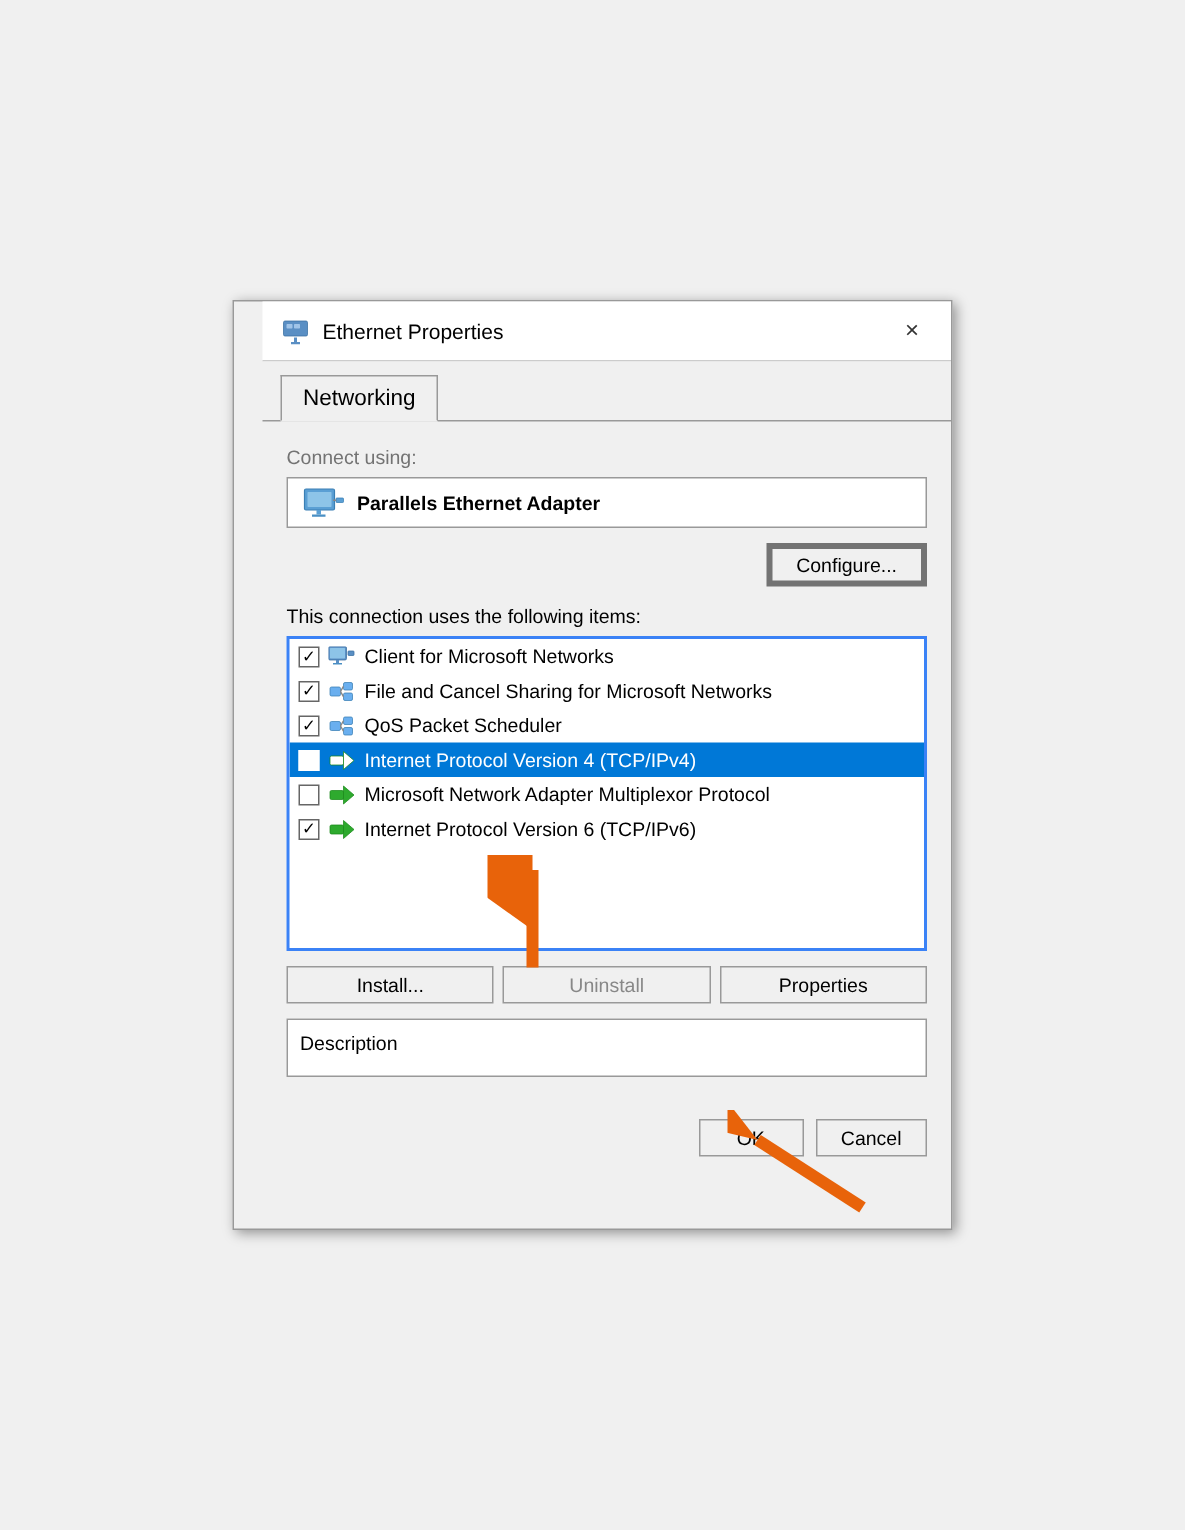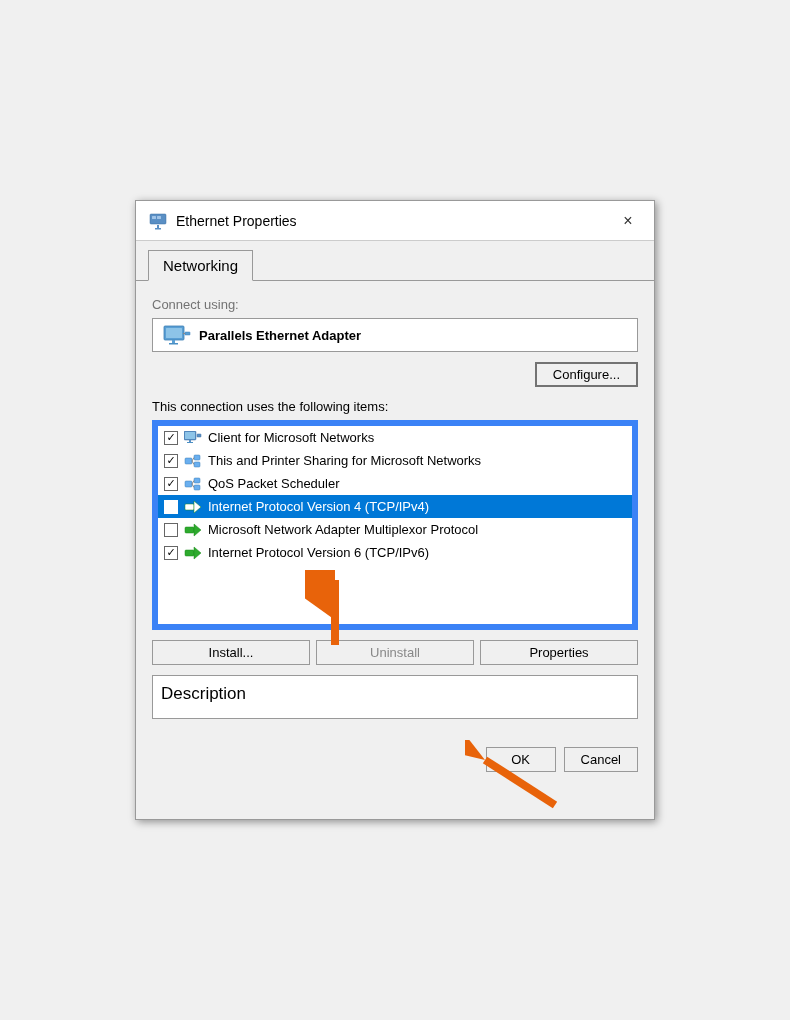--- a/index.html
+++ b/index.html
@@ -11,22 +11,23 @@
       justify-content: center;
       align-items: center;
       width: 790px;
       height: 1020px;
       overflow: hidden;
     }
     .dialog {
       background: #f0f0f0;
       border: 1px solid #999;
       box-shadow: 2px 2px 8px rgba(0,0,0,0.4);
-      width: 520px;
+      width: 480px;
       min-height: 620px;
+      padding-left: 19px;
     }
     .title-bar {
       background: #ffffff;
       border-bottom: 1px solid #ccc;
       display: flex;
       align-items: center;
       padding: 8px 12px;
       height: 40px;
     }
     .title-bar-icon {
@@ -106,31 +107,31 @@
     .btn {
       border: 1px solid #999;
       background: #f0f0f0;
       padding: 4px 16px;
       cursor: pointer;
       font-size: 13px;
       min-width: 80px;
       text-align: center;
     }
     .btn-configure {
-      border: 2px solid #737373;
+      border: 4px solid #737373;
       background: #f0f0f0;
       padding: 3px 16px;
     }
     .connection-items-label {
       font-size: 13px;
       margin-bottom: 6px;
       color: #000;
     }
     .items-list-container {
-      border: 6px solid #3b82f6;
+      border: 2px solid #3b82f6;
       background: #fff;
       height: 210px;
       overflow-y: auto;
       overflow-x: auto;
       margin-bottom: 10px;
       position: relative;
     }
     .list-item {
       display: flex;
       align-items: center;
@@ -169,21 +170,21 @@
       display: flex;
       gap: 6px;
       margin-bottom: 10px;
     }
     .description-box {
       border: 1px solid #999;
       background: #fff;
       padding: 8px;
     }
     .description-title {
-      font-size: 17px;
+      font-size: 13px;
       font-weight: normal;
       margin-bottom: 6px;
       color: #000;
     }
     .description-text {
       font-size: 12px;
       color: #000;
       line-height: 1.5;
     }
     .ok-cancel-row {
@@ -257,21 +258,21 @@
             </div>
             <div class="list-item">
               <div class="list-checkbox checked"></div>
               <span style="margin-right: 6px; flex-shrink: 0; display: inline-block; width: 18px; height: 14px;"><svg width="18" height="14" viewBox="0 0 18 14">
         <rect x="1" y="4" width="7" height="6" rx="1" fill="#6aafef" stroke="#3a7fb4" stroke-width="0.5"></rect>
         <rect x="10" y="1" width="6" height="5" rx="1" fill="#6aafef" stroke="#3a7fb4" stroke-width="0.5"></rect>
         <rect x="10" y="8" width="6" height="5" rx="1" fill="#6aafef" stroke="#3a7fb4" stroke-width="0.5"></rect>
         <line x1="8" y1="7" x2="10" y2="3.5" stroke="#888" stroke-width="1"></line>
         <line x1="8" y1="7" x2="10" y2="10.5" stroke="#888" stroke-width="1"></line>
       </svg></span>
-              <span>This and Printer Sharing for Microsoft Networks</span>
+              <span>File and Cancel Sharing for Microsoft Networks</span>
             </div>
             <div class="list-item">
               <div class="list-checkbox checked"></div>
               <span style="margin-right: 6px; flex-shrink: 0; display: inline-block; width: 18px; height: 14px;"><svg width="18" height="14" viewBox="0 0 18 14">
         <rect x="1" y="4" width="7" height="6" rx="1" fill="#6aafef" stroke="#3a7fb4" stroke-width="0.5"></rect>
         <rect x="10" y="1" width="6" height="5" rx="1" fill="#6aafef" stroke="#3a7fb4" stroke-width="0.5"></rect>
         <rect x="10" y="8" width="6" height="5" rx="1" fill="#6aafef" stroke="#3a7fb4" stroke-width="0.5"></rect>
         <line x1="8" y1="7" x2="10" y2="3.5" stroke="#888" stroke-width="1"></line>
         <line x1="8" y1="7" x2="10" y2="10.5" stroke="#888" stroke-width="1"></line>
       </svg></span>

